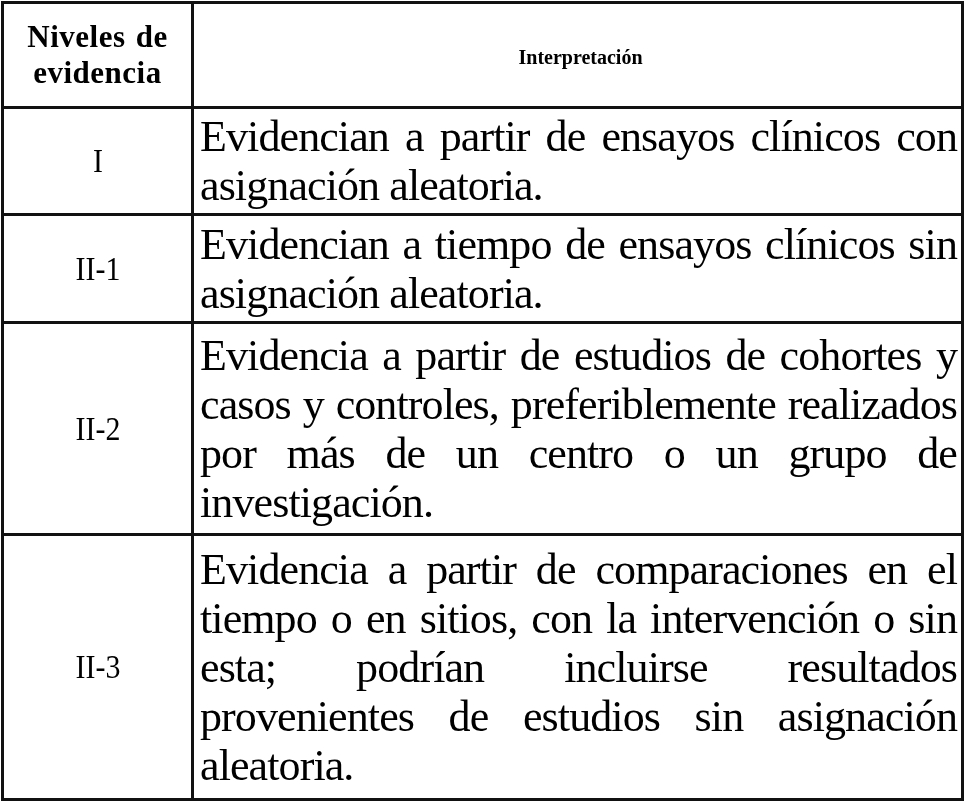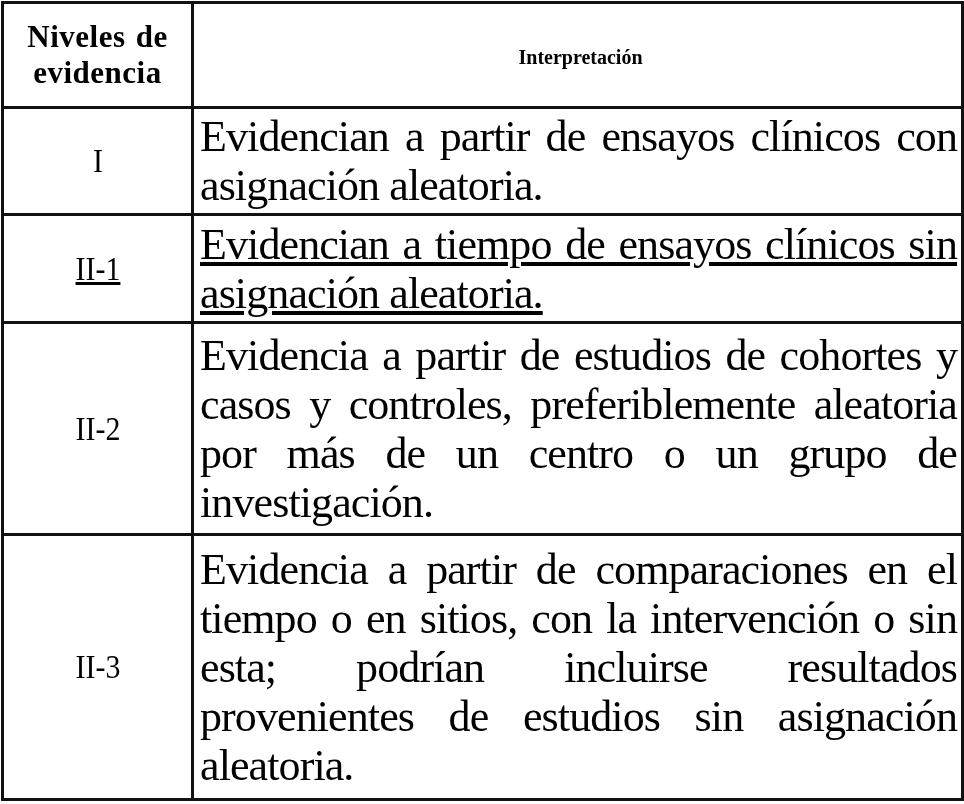--- a/index.html
+++ b/index.html
@@ -32,21 +32,21 @@
     transform: scaleX(0.88);
   }
   .interp {
     font-size: 44px; line-height: 49px;
     text-align: justify; text-align-last: left;
     padding: 0 4px 0 6px !important;
     letter-spacing: -0.9px;
   }
   tr.r-head { height: 98px; }
   tr.r1 { height: 100px; }
-  tr.r2 { height: 100px; text-decoration: underline; }
+  tr.r2 { height: 100px; }
   tr.r3 { height: 150px; }
   tr.r4 { height: 201px; }
   tr.r5 { height: 149px; }
 </style>
 </head>
 <body>
 
 <table class="tbl">
   <colgroup>
     <col class="col-level">
@@ -60,20 +60,20 @@
   <tr class="r1">
     <td class="level">I</td>
     <td class="interp">Evidencian a partir de ensayos clínicos con asignación aleatoria.</td>
   </tr>
   <tr class="r2">
     <td class="level">II-1</td>
     <td class="interp">Evidencian a tiempo de ensayos clínicos sin asignación aleatoria.</td>
   </tr>
   <tr class="r3">
     <td class="level">II-2</td>
-    <td class="interp">Evidencia a partir de estudios de cohortes y casos y controles, preferiblemente aleatoria por más de un centro o un grupo de investigación.</td>
+    <td class="interp">Evidencia a partir de estudios de cohortes y casos y controles, preferiblemente realizados por más de un centro o un grupo de investigación.</td>
   </tr>
   <tr class="r4">
     <td class="level">II-3</td>
     <td class="interp">Evidencia a partir de comparaciones en el tiempo o en sitios, con la intervención o sin esta; podrían incluirse resultados provenientes de estudios sin asignación aleatoria.</td>
   </tr>
 </tbody>
   </table>
 
 </body></html>

